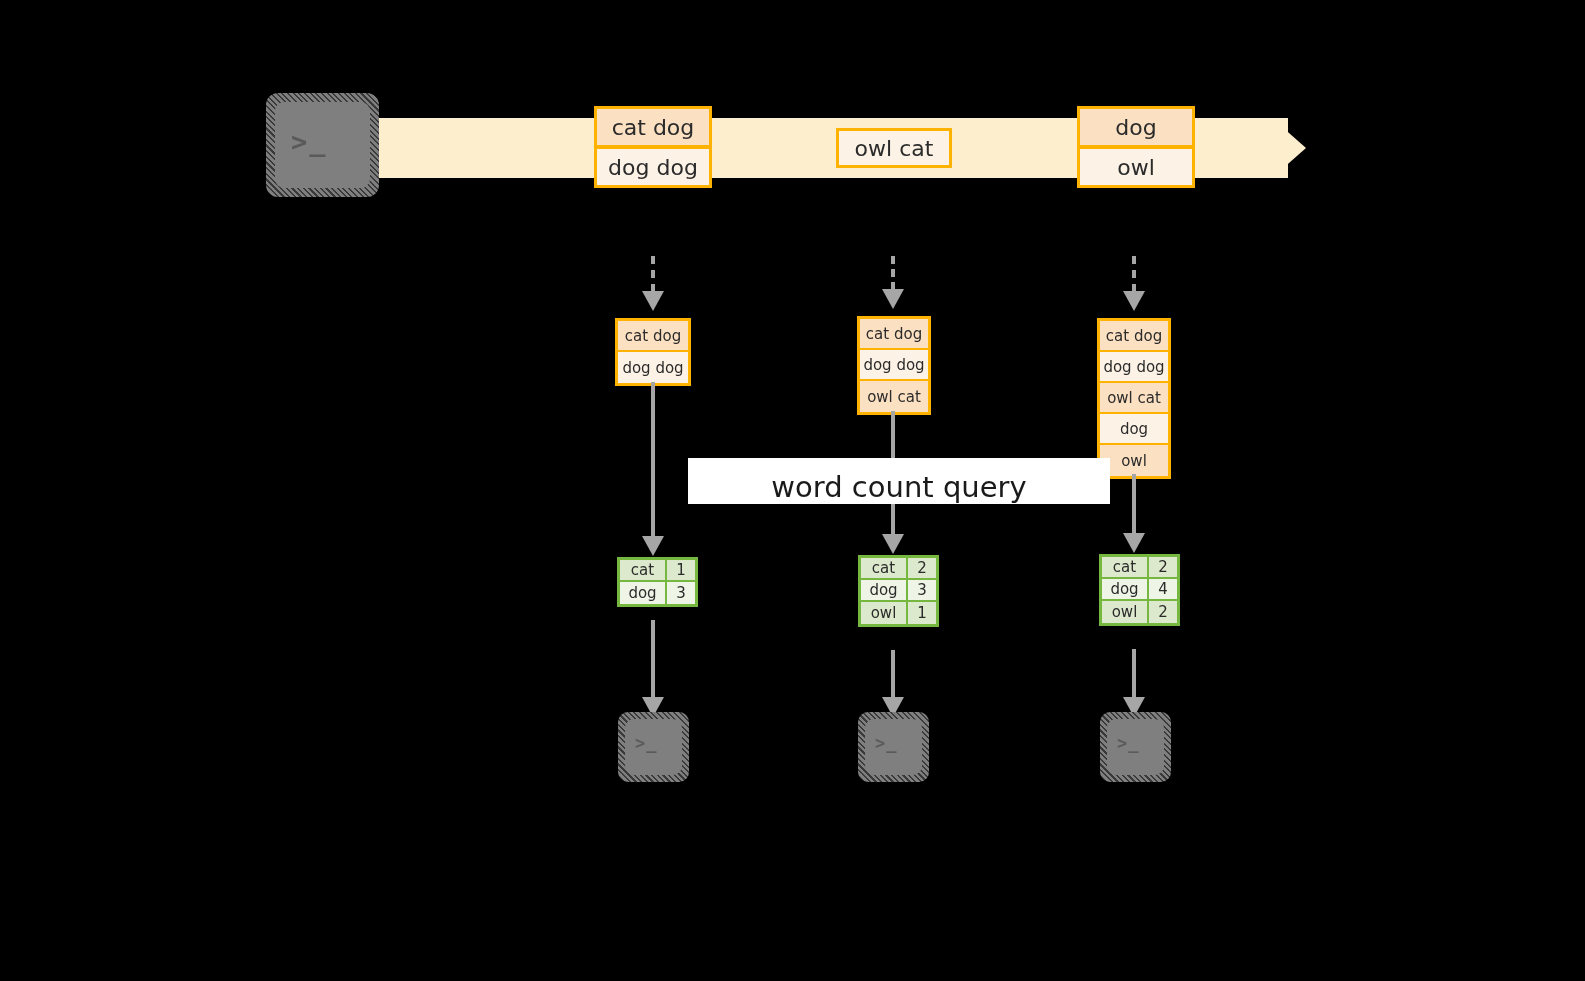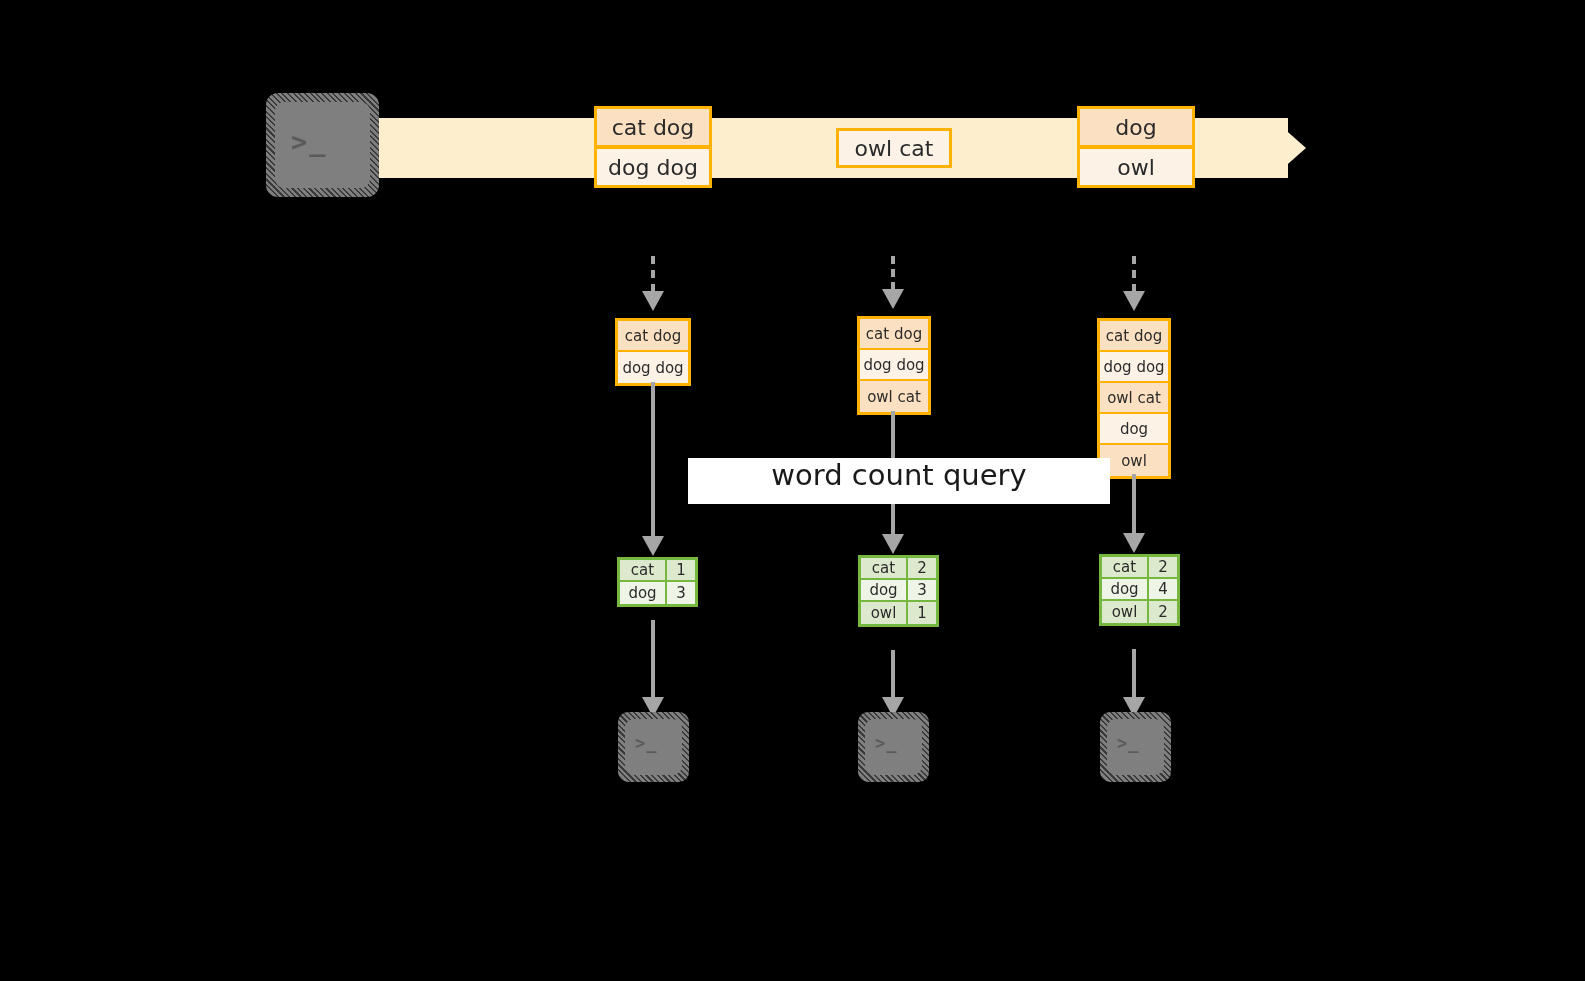--- a/index.html
+++ b/index.html
@@ -138,21 +138,21 @@
   .gtable .gcell.word  { width: 47px; border-right: 2px solid #76b83f; }
   .gtable .gcell.count { width: 28px; }
   .gtable .grow.dark  .gcell { background: #dde9cd; }
   .gtable .grow.light .gcell { background: #eef4e6; }
 
   
   .query-banner {
     position: absolute;
     background: #ffffff;
     display: flex;
-    align-items: flex-start;
+    align-items: flex-end;
     justify-content: center;
     color: #1a1a1a;
   }
 </style>
 </head>
 <body>
 
 <div id="canvas">
 
   <div class="stream-band" style="left:368px; top:118px; width:920px; height:60px;"></div>

